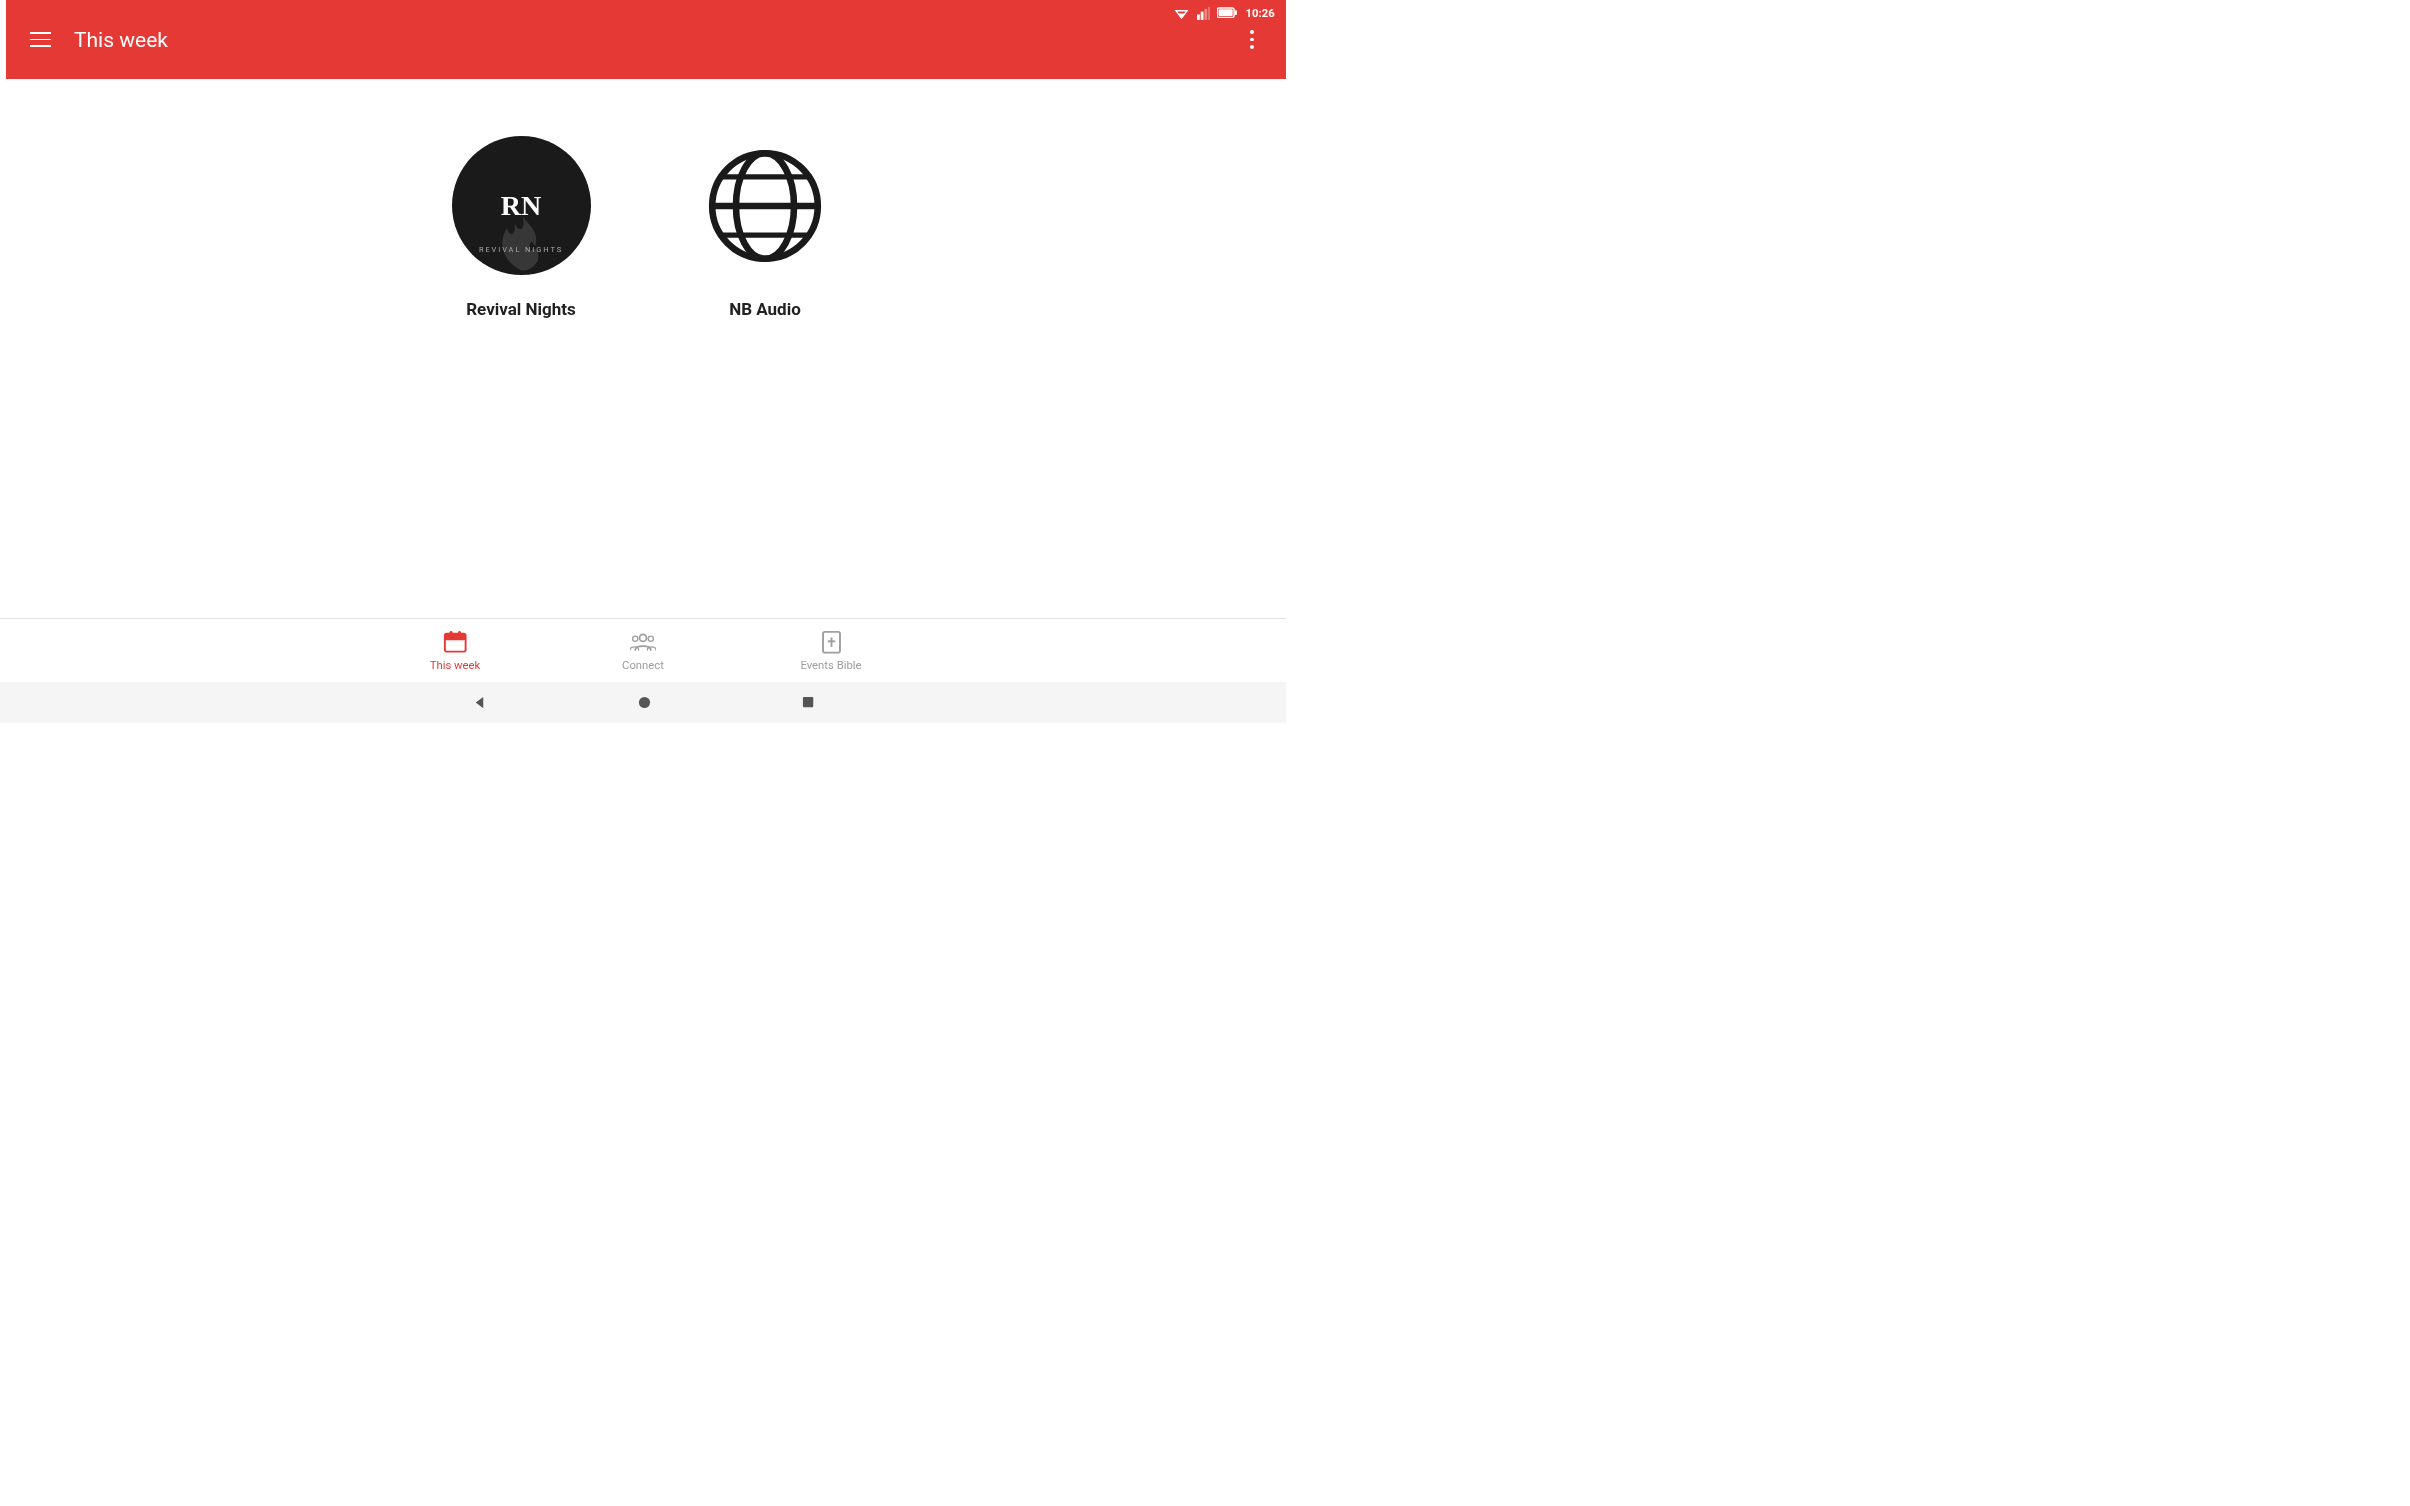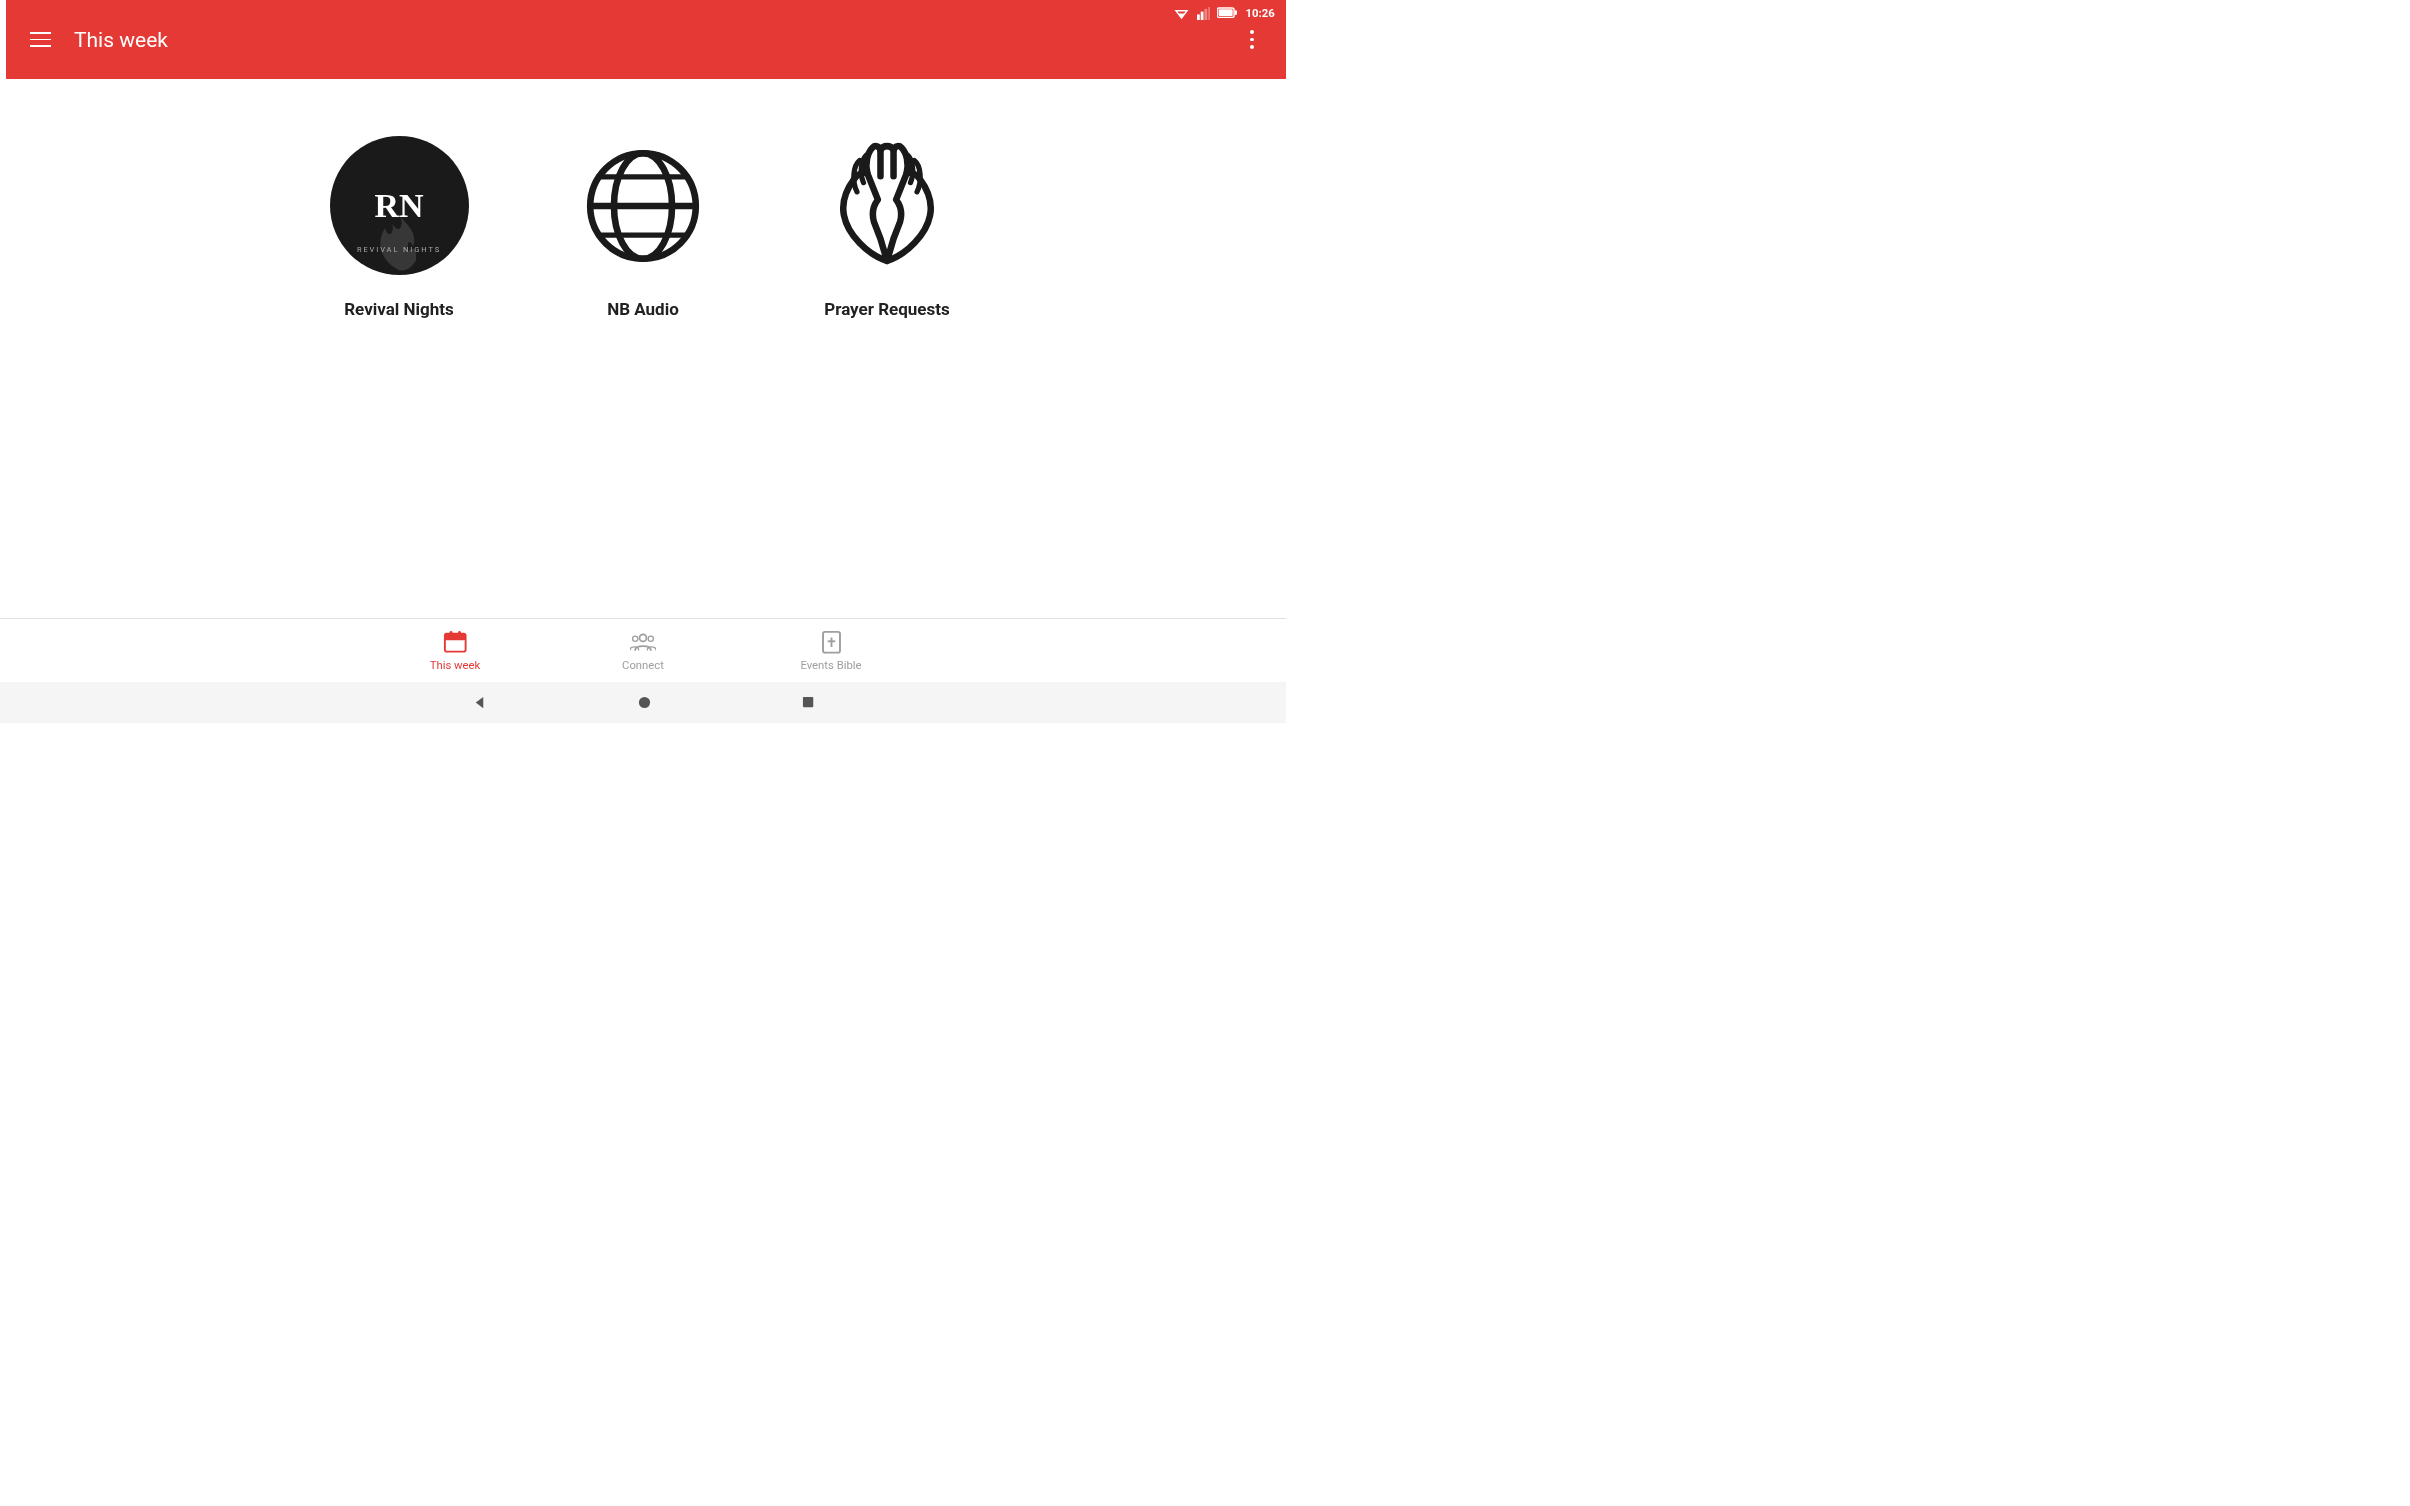--- a/index.html
+++ b/index.html
@@ -135,21 +135,21 @@
       background: #1a1a1a;
       display: flex;
       align-items: center;
       justify-content: center;
       position: relative;
       overflow: hidden;
     }
 
     .rn-text {
       color: white;
-      font-size: 34px;
+      font-size: 28px;
       font-weight: bold;
       font-family: serif;
       z-index: 2;
     }
 
     
     .bottom-nav {
       position: absolute;
       bottom: 41px;
       left: 0;
@@ -288,43 +288,20 @@
           <line x1="10" y1="50" x2="90" y2="50" stroke="#1a1a1a" stroke-width="5"></line>
           <line x1="15" y1="28" x2="85" y2="28" stroke="#1a1a1a" stroke-width="4"></line>
           <line x1="15" y1="72" x2="85" y2="72" stroke="#1a1a1a" stroke-width="4"></line>
         </svg>
       </div>
       <span class="item-label">NB Audio</span>
     </div>
 
 
 
-    <div class="grid-item">
-      <div class="icon-container">
-        <svg width="122" height="137" viewBox="0 0 90 105">
-
-          <path d="M45 95 C30 90, 15 75, 12 60 C10 50, 14 40, 20 32 C23 28, 27 26, 30 28 L38 48 C35 52, 33 58, 35 65 L40 78 Z" fill="none" stroke="#1a1a1a" stroke-width="5" stroke-linejoin="round"></path>
-
-          <path d="M45 95 C60 90, 75 75, 78 60 C80 50, 76 40, 70 32 C67 28, 63 26, 60 28 L52 48 C55 52, 57 58, 55 65 L50 78 Z" fill="none" stroke="#1a1a1a" stroke-width="5" stroke-linejoin="round"></path>
-
-          <path d="M30 28 C28 20, 30 12, 34 8 C36 6, 39 7, 40 10 L40 30" fill="none" stroke="#1a1a1a" stroke-width="5" stroke-linecap="round"></path>
-
-          <path d="M60 28 C62 20, 60 12, 56 8 C54 6, 51 7, 50 10 L50 30" fill="none" stroke="#1a1a1a" stroke-width="5" stroke-linecap="round"></path>
-
-          <path d="M40 10 C42 6, 48 6, 50 10" fill="none" stroke="#1a1a1a" stroke-width="5" stroke-linecap="round"></path>
-
-          <path d="M27 35 C24 28, 25 18, 29 14" fill="none" stroke="#1a1a1a" stroke-width="4" stroke-linecap="round"></path>
-          <path d="M22 42 C18 34, 19 22, 24 18" fill="none" stroke="#1a1a1a" stroke-width="4" stroke-linecap="round"></path>
-
-          <path d="M63 35 C66 28, 65 18, 61 14" fill="none" stroke="#1a1a1a" stroke-width="4" stroke-linecap="round"></path>
-          <path d="M68 42 C72 34, 71 22, 66 18" fill="none" stroke="#1a1a1a" stroke-width="4" stroke-linecap="round"></path>
-        </svg>
-      </div>
-      <span class="item-label">Prayer Requests</span>
-    </div>
 
   </div>
 </div>
 
 <div class="bottom-nav">
 
   <div class="nav-item">
     <div class="nav-icon">
       <svg width="24.5" height="24.5" viewBox="0 0 26 26">
         <rect x="2" y="4" width="22" height="19" rx="2" fill="none" stroke="#e53935" stroke-width="2"></rect>

